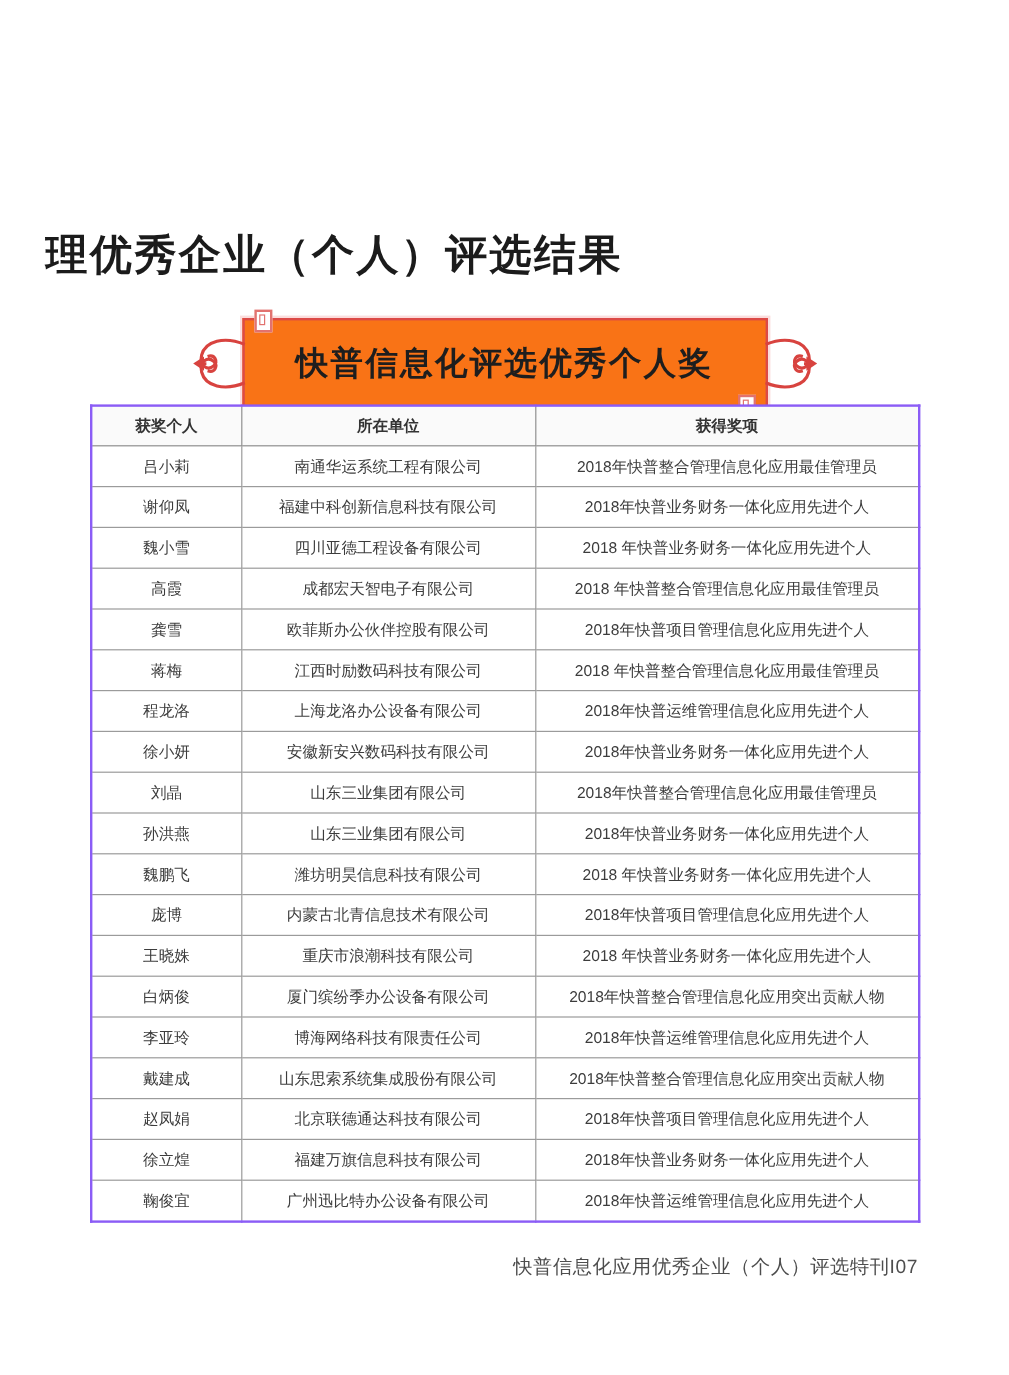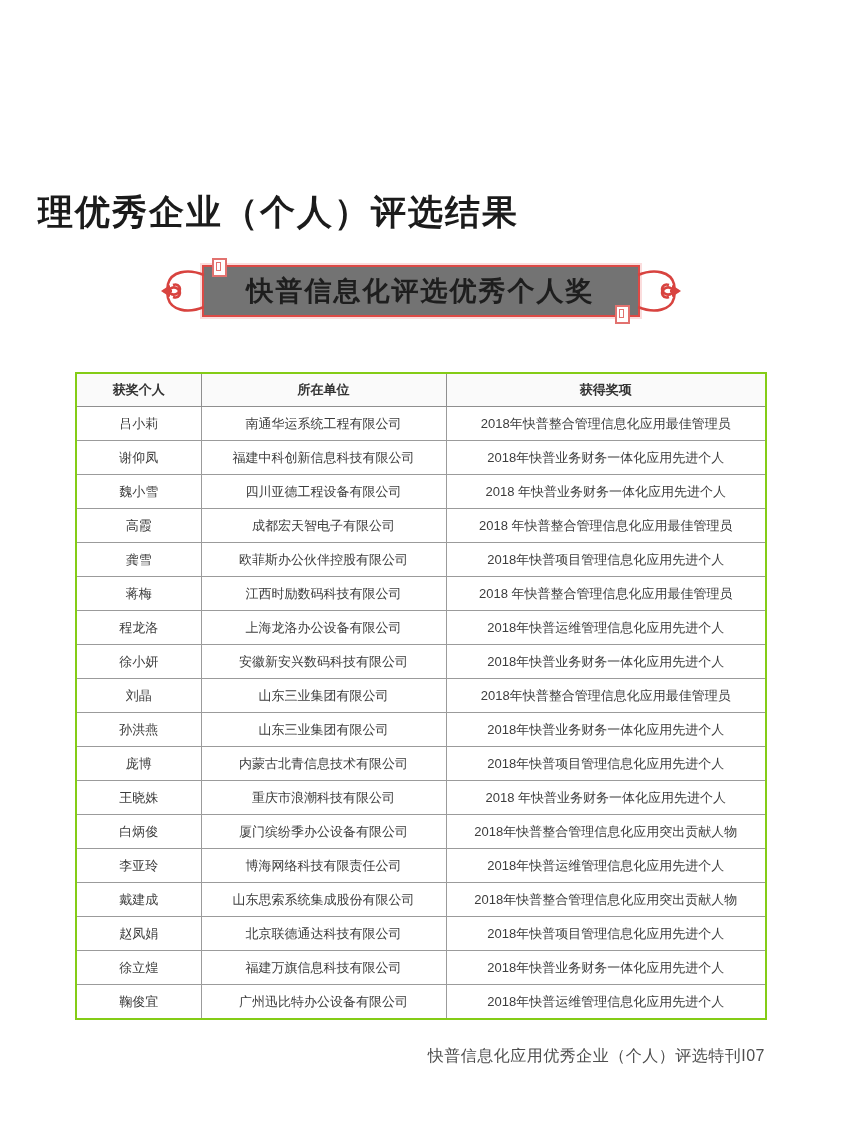--- a/index.html
+++ b/index.html
@@ -26,25 +26,25 @@
     position: absolute;
     top: 265px; left: 50%;
     transform: translateX(-50%);
   }
   .banner-box {
     position: relative;
     min-width: 366px;
     height: 48px;
     border: 2px solid #dc4a46;
     box-shadow: 0 0 0 2px #fbdddd;
-    background: #737373;
+    background: #f97316;
     display: flex;
     align-items: center;
     justify-content: center;
-    padding: 0 34px;
+    padding: 12px 34px;
   }
   .banner-text {
     font-size: 27px;
     font-weight: bold;
     color: #1e1e1e;
     letter-spacing: 2px;
     white-space: nowrap;
   }
   .ornament {
     position: absolute;
@@ -93,21 +93,21 @@
   .award-table td {
     height: 33px;
     font-size: 13px;
     color: #3c3c3c;
     border: 1px solid #9b9b9b;
     text-align: center;
     padding: 0 4px;
     white-space: nowrap;
     overflow: hidden;
   }
-  .award-table { border: 2px solid #84cc16; margin-top: 35px; }
+  .award-table { border: 2px solid #8b5cf6; }
 
   .page-footer {
     position: absolute;
     top: 1046px;
     right: 76px;
     font-size: 16px;
     color: #4d4d4d;
     letter-spacing: 0.5px;
   }
 </style>
@@ -203,20 +203,25 @@
         <td>刘晶</td>
         <td>山东三业集团有限公司</td>
         <td>2018年快普整合管理信息化应用最佳管理员</td>
       </tr>
       <tr>
         <td>孙洪燕</td>
         <td>山东三业集团有限公司</td>
         <td>2018年快普业务财务一体化应用先进个人</td>
       </tr>
       <tr>
+        <td>魏鹏飞</td>
+        <td>潍坊明昊信息科技有限公司</td>
+        <td>2018 年快普业务财务一体化应用先进个人</td>
+      </tr>
+      <tr>
         <td>庞博</td>
         <td>内蒙古北青信息技术有限公司</td>
         <td>2018年快普项目管理信息化应用先进个人</td>
       </tr>
       <tr>
         <td>王晓姝</td>
         <td>重庆市浪潮科技有限公司</td>
         <td>2018 年快普业务财务一体化应用先进个人</td>
       </tr>
       <tr>

